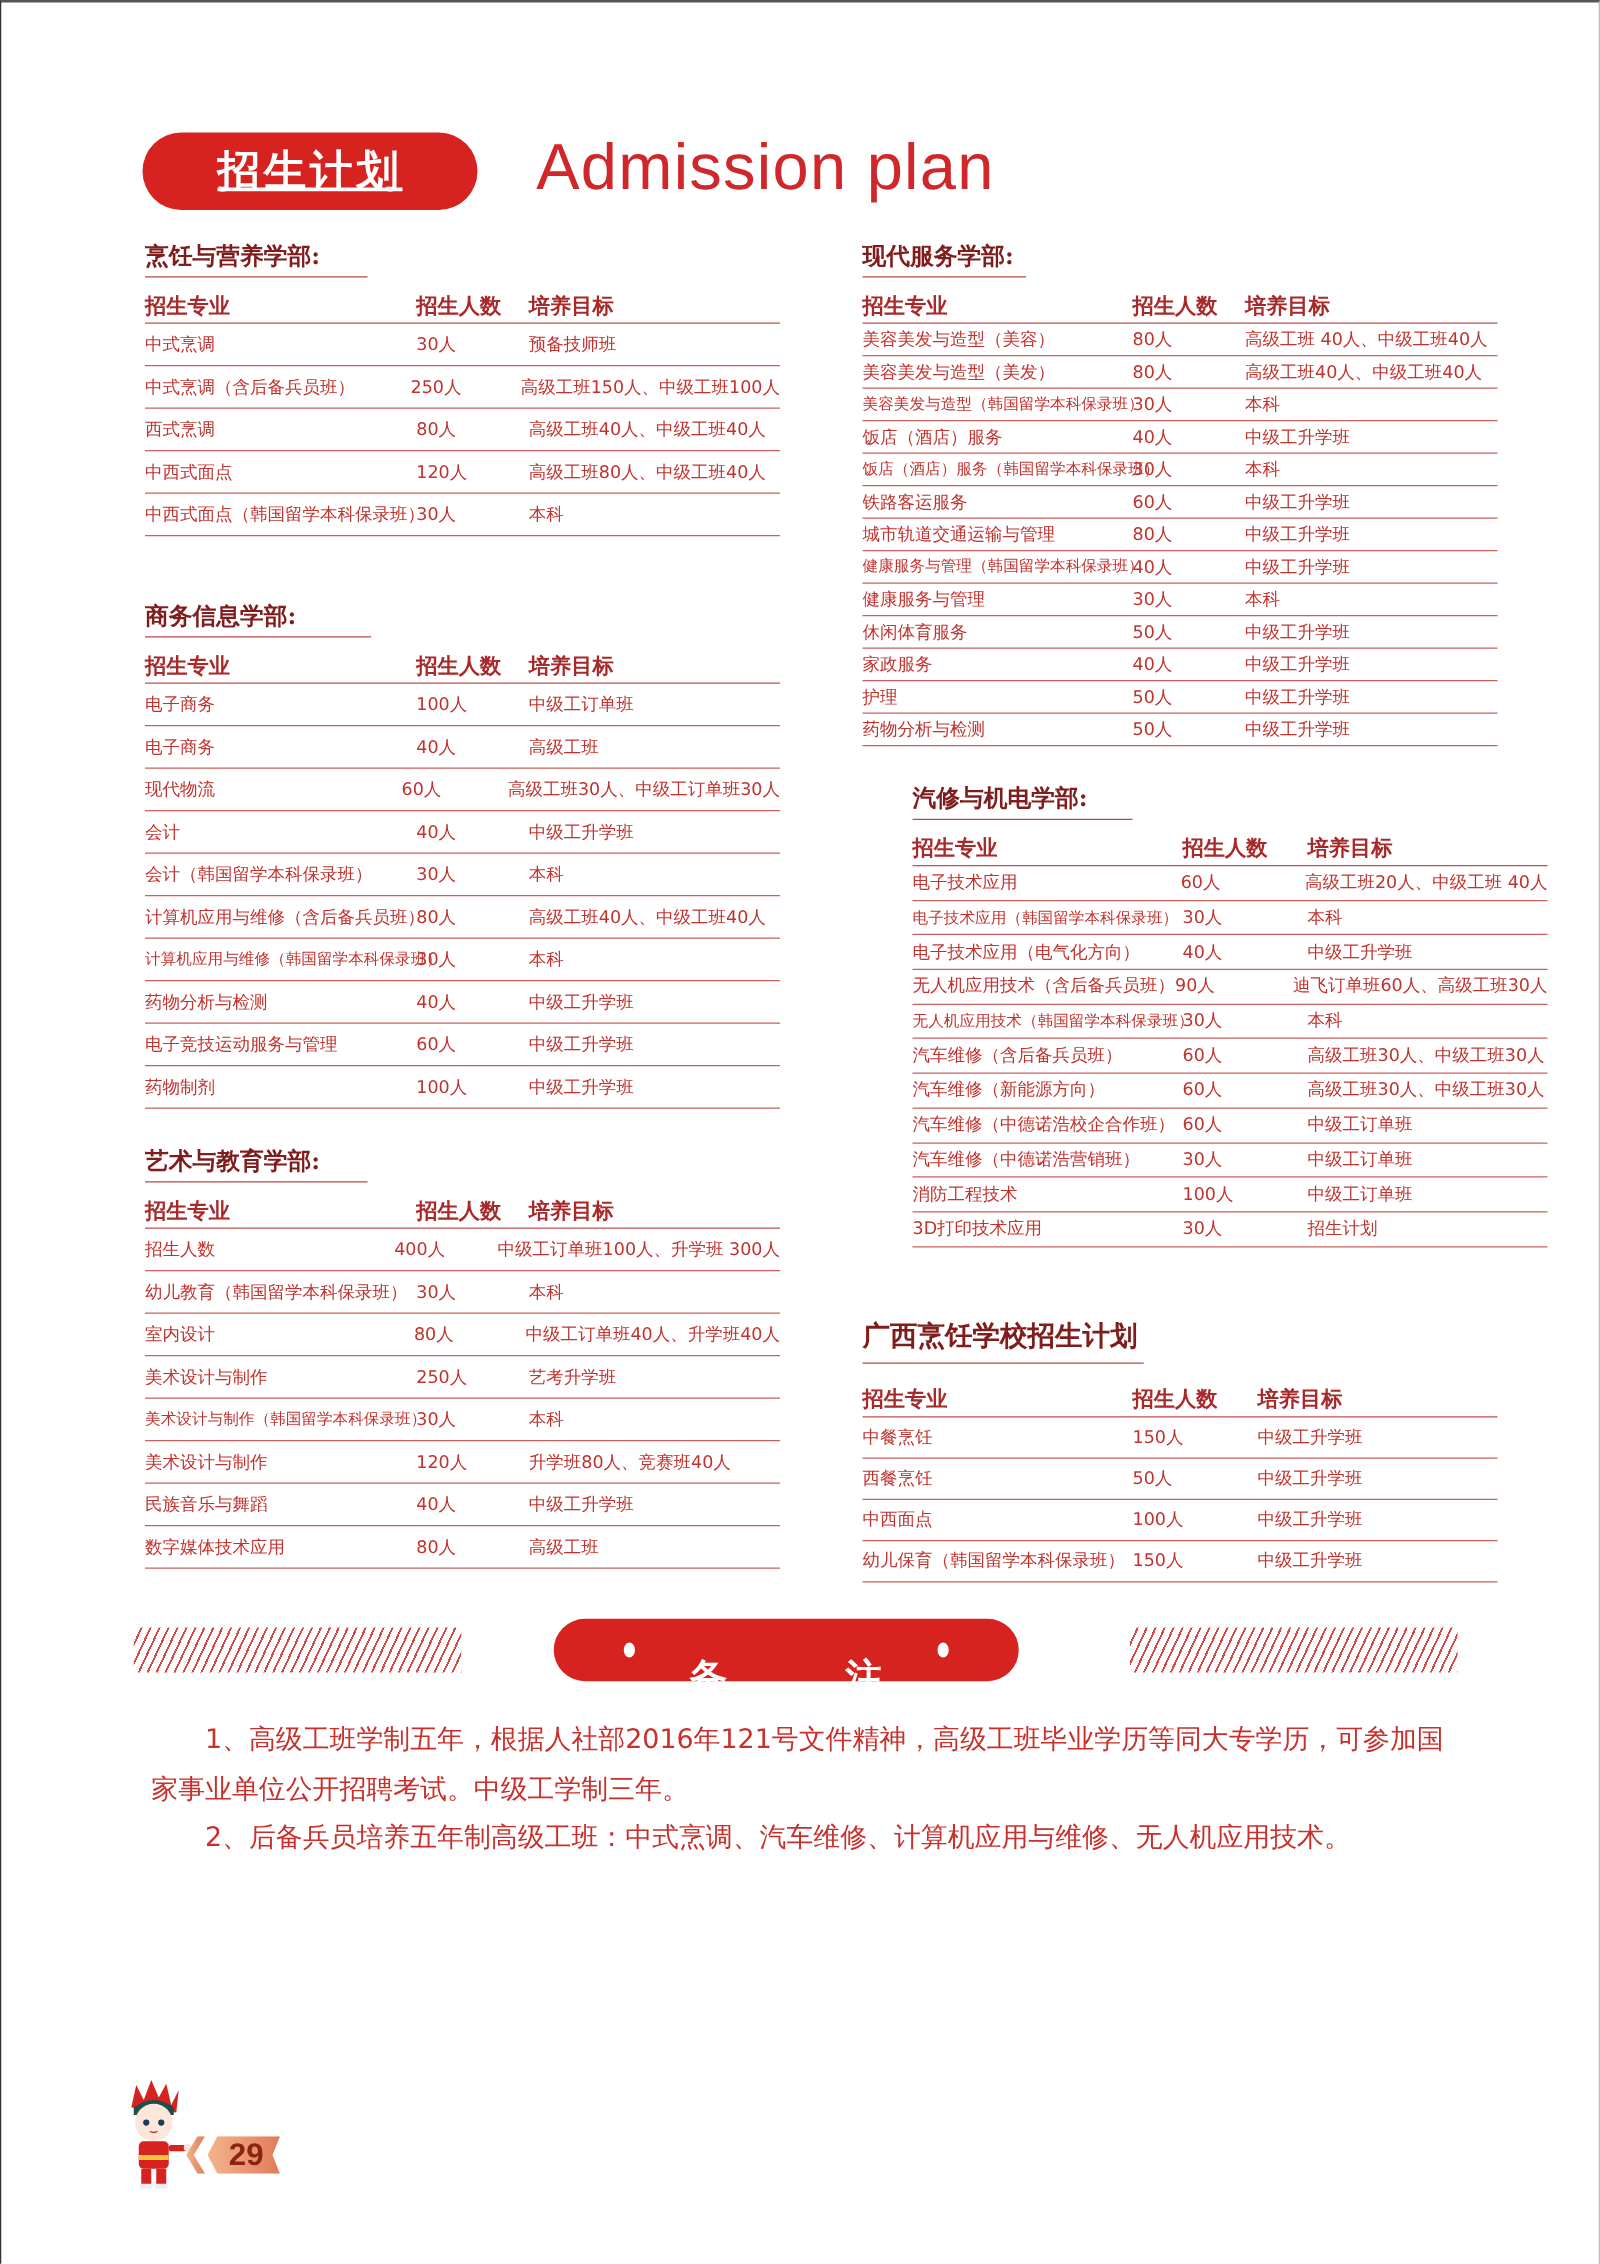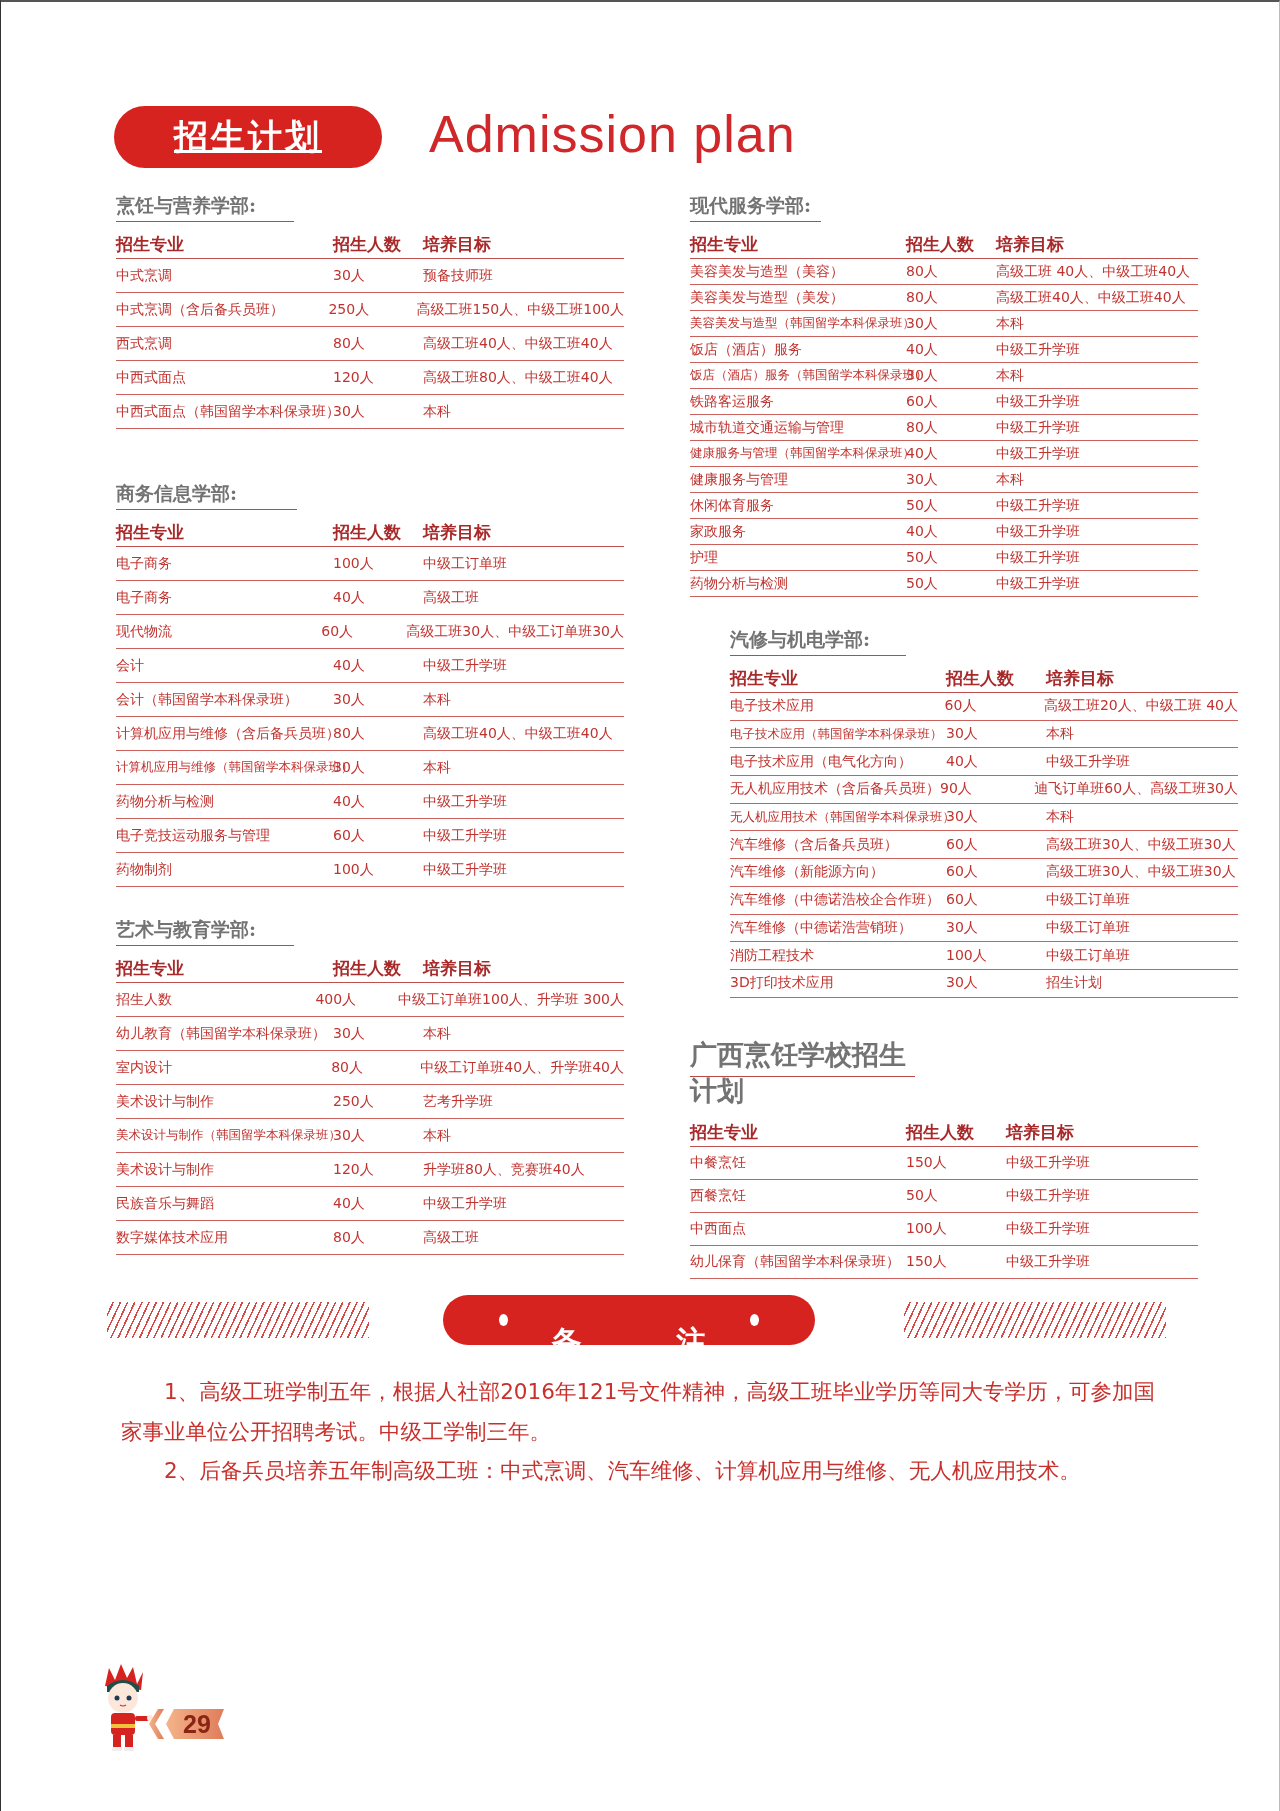--- a/index.html
+++ b/index.html
@@ -27,26 +27,26 @@
   .title-en {
     left: 428px; top: 102px;
     font-family: "Liberation Sans", sans-serif;
     font-size: 52px; color: #d0282a; letter-spacing: 1px;
   }
 
   
   .section { position: absolute; }
   .section-title {
     font-family: "DejaVu Serif", "Liberation Serif", serif;
-    font-weight: bold; font-size: 19px; color: #737373;
+    font-weight: bold; font-size: 19px; color: #7f1d1d;
     padding-bottom: 2px; border-bottom: 1.5px solid #b94a48;
     display: inline-block; padding-right: 38px;
     height: 30px; line-height: 26px;
   }
-  .section-title.big { font-size: 27px; height: 40px; line-height: 36px; padding-right: 0; width: 225px; }
+  .section-title.big { font-size: 22px; height: 40px; line-height: 36px; padding-right: 0; width: 225px; margin-top: 14px; }
   .tbl { width: 100%; margin-top: 8px; }
   .thead {
     display: flex; height: 29px; align-items: flex-end;
     font-family: "DejaVu Serif", "Liberation Serif", serif;
     font-weight: bold; font-size: 17px; color: #a8292a;
     border-bottom: 1.5px solid #c0504d; padding-bottom: 2px;
   }
   .row {
     display: flex; align-items: center;
     font-size: 14px; color: #c0332f;

